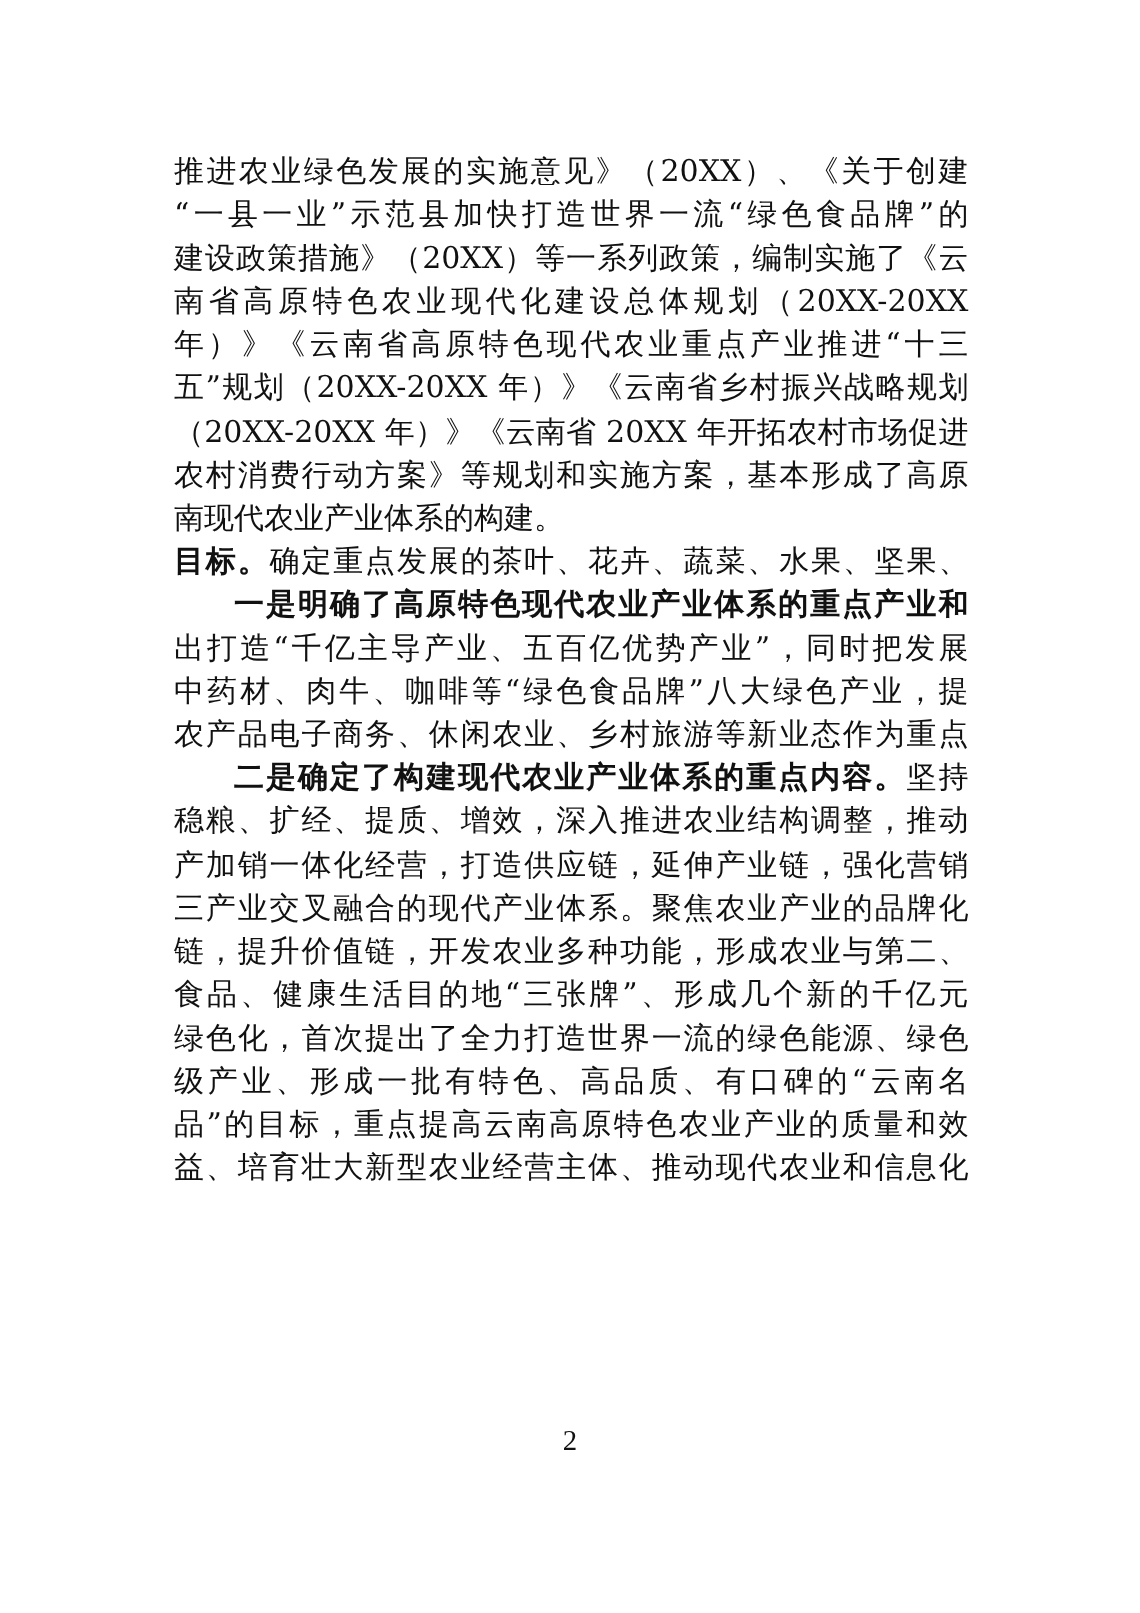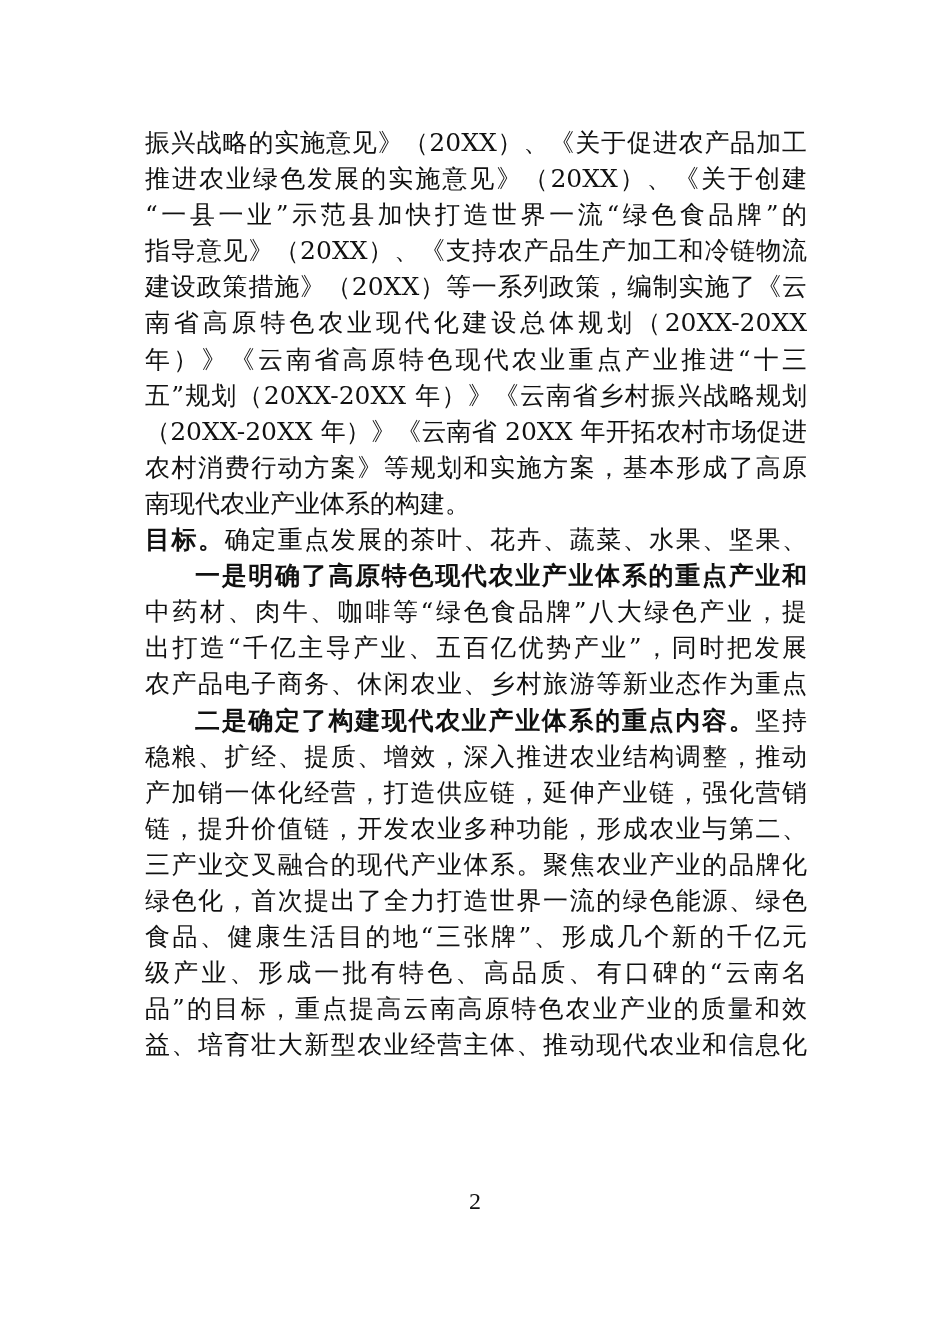--- a/index.html
+++ b/index.html
@@ -15,49 +15,47 @@
   .page-number { position: absolute; left: 0; width: 950px; top: 1188px; text-align: center;
                  font-family: "Liberation Serif", serif; font-size: 24px; color: #111; }
 </style>
 </head>
 <body>
 
 <div class="page">
   <div class="body-text">
 
     <div>
-      <div class="line">振兴战略的实施意见》（20XX）、《关于促进农产品加工</div>
       <div class="line">推进农业绿色发展的实施意见》（20XX）、《关于创建</div>
       <div class="line">“一县一业”示范县加快打造世界一流“绿色食品牌”的</div>
-      <div class="line">指导意见》（20XX）、《支持农产品生产加工和冷链物流</div>
       <div class="line">建设政策措施》（20XX）等一系列政策，编制实施了《云</div>
       <div class="line">南省高原特色农业现代化建设总体规划（20XX-20XX</div>
       <div class="line">年）》《云南省高原特色现代农业重点产业推进“十三</div>
       <div class="line">五”规划（20XX-20XX 年）》《云南省乡村振兴战略规划</div>
       <div class="line">（20XX-20XX 年）》《云南省 20XX 年开拓农村市场促进</div>
       <div class="line">农村消费行动方案》等规划和实施方案，基本形成了高原</div>
       <div class="line last">南现代农业产业体系的构建。</div>
     </div>
 
     <div>
       <div class="line"><span class="bold">目标。</span><span>确定重点发展的茶叶、花卉、蔬菜、水果、坚果、</span></div>
       <div class="line indent bold">一是明确了高原特色现代农业产业体系的重点产业和</div>
+      <div class="line">出打造“千亿主导产业、五百亿优势产业”，同时把发展</div>
       <div class="line">中药材、肉牛、咖啡等“绿色食品牌”八大绿色产业，提</div>
-      <div class="line">出打造“千亿主导产业、五百亿优势产业”，同时把发展</div>
       <div class="line">农产品电子商务、休闲农业、乡村旅游等新业态作为重点</div>
     </div>
 
     <div>
       <div class="line indent"><span class="bold">二是确定了构建现代农业产业体系的重点内容。</span><span>坚持</span></div>
       <div class="line">稳粮、扩经、提质、增效，深入推进农业结构调整，推动</div>
       <div class="line">产加销一体化经营，打造供应链，延伸产业链，强化营销</div>
+      <div class="line">三产业交叉融合的现代产业体系。聚焦农业产业的品牌化</div>
       <div class="line">链，提升价值链，开发农业多种功能，形成农业与第二、</div>
-      <div class="line">三产业交叉融合的现代产业体系。聚焦农业产业的品牌化</div>
+      <div class="line">食品、健康生活目的地“三张牌”、形成几个新的千亿元</div>
       <div class="line">绿色化，首次提出了全力打造世界一流的绿色能源、绿色</div>
-      <div class="line">食品、健康生活目的地“三张牌”、形成几个新的千亿元</div>
       <div class="line">级产业、形成一批有特色、高品质、有口碑的“云南名</div>
       <div class="line">品”的目标，重点提高云南高原特色农业产业的质量和效</div>
       <div class="line">益、培育壮大新型农业经营主体、推动现代农业和信息化</div>
     </div>
 
   </div>
 
   <div class="page-number">2</div>
 </div>
 

